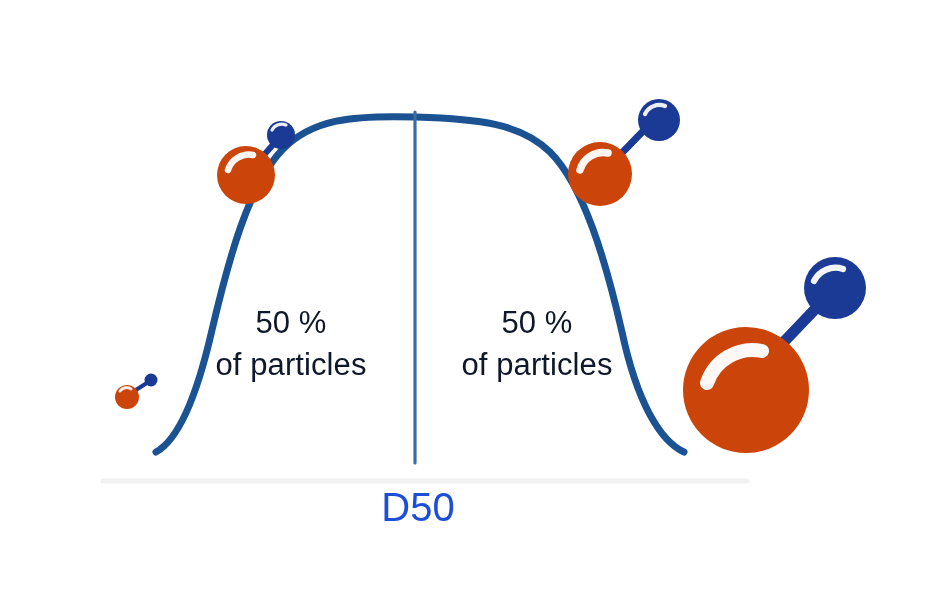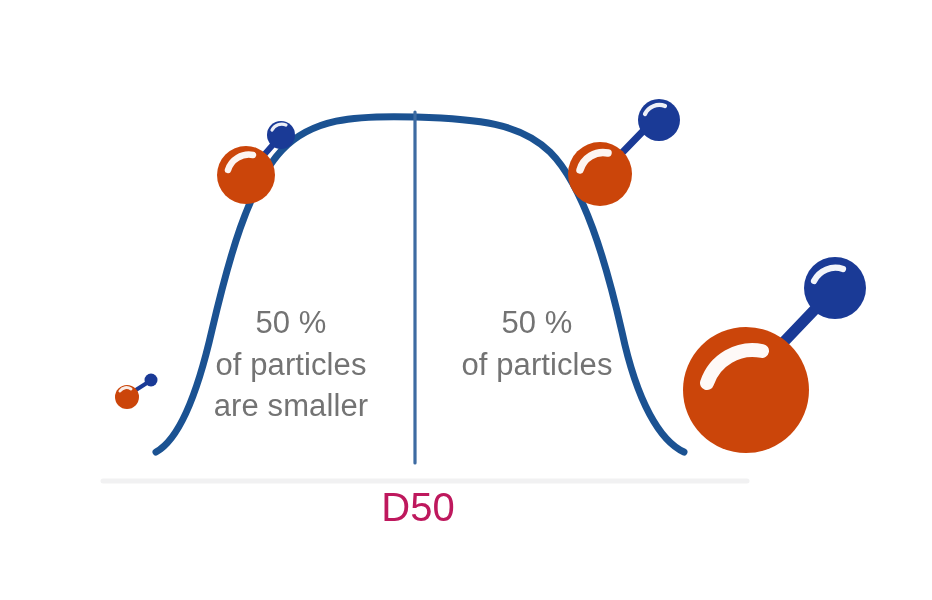--- a/index.html
+++ b/index.html
@@ -20,38 +20,38 @@
   #figure-svg {
     position: absolute;
     left: 0;
     top: 0;
     width: 932px;
     height: 600px;
   }
   .annot {
     position: absolute;
     text-align: center;
-    color: #737373;
+    color: #0f172a;
     font-family: "Liberation Sans", sans-serif;
     font-size: 31px;
     line-height: 1.34;
     letter-spacing: 0.1px;
     white-space: nowrap;
     user-select: none;
   }
   .annot .ln { display: block; }
   #annot-left  { left: 186px; top: 302px; width: 210px; }
   #annot-right { left: 432px; top: 302px; width: 210px; }
   #axis-label {
     position: absolute;
     left: 318px;
     top: 485px;
     width: 200px;
     text-align: center;
-    color: #be185d;
+    color: #1d4ed8;
     font-family: "Liberation Sans", sans-serif;
     font-size: 40px;
     line-height: 1.1;
     white-space: nowrap;
     user-select: none;
   }
 </style>
 </head>
 <body>
 
@@ -108,21 +108,20 @@
       <circle cx="835" cy="288" r="31" fill="#1a3a96"></circle>
       <path d="M 814,281 A 24 24 0 0 1 843,269" fill="none" stroke="#ffffff" stroke-width="6.2" stroke-linecap="round" opacity="0.95"></path>
       <circle cx="746" cy="390" r="63" fill="#cb450a"></circle>
       <path d="M 707,383 A 48 48 0 0 1 762,351" fill="none" stroke="#ffffff" stroke-width="14" stroke-linecap="round" opacity="0.97"></path>
     </g>
   </svg>
 
   <div class="annot" id="annot-left">
     <span class="ln">50 %</span>
     <span class="ln">of particles</span>
-    <span class="ln">are smaller</span>
   </div>
 
   <div class="annot" id="annot-right">
     <span class="ln">50 %</span>
     <span class="ln">of particles</span>
   </div>
 
   <div id="axis-label">D50</div>
 
 </div>

